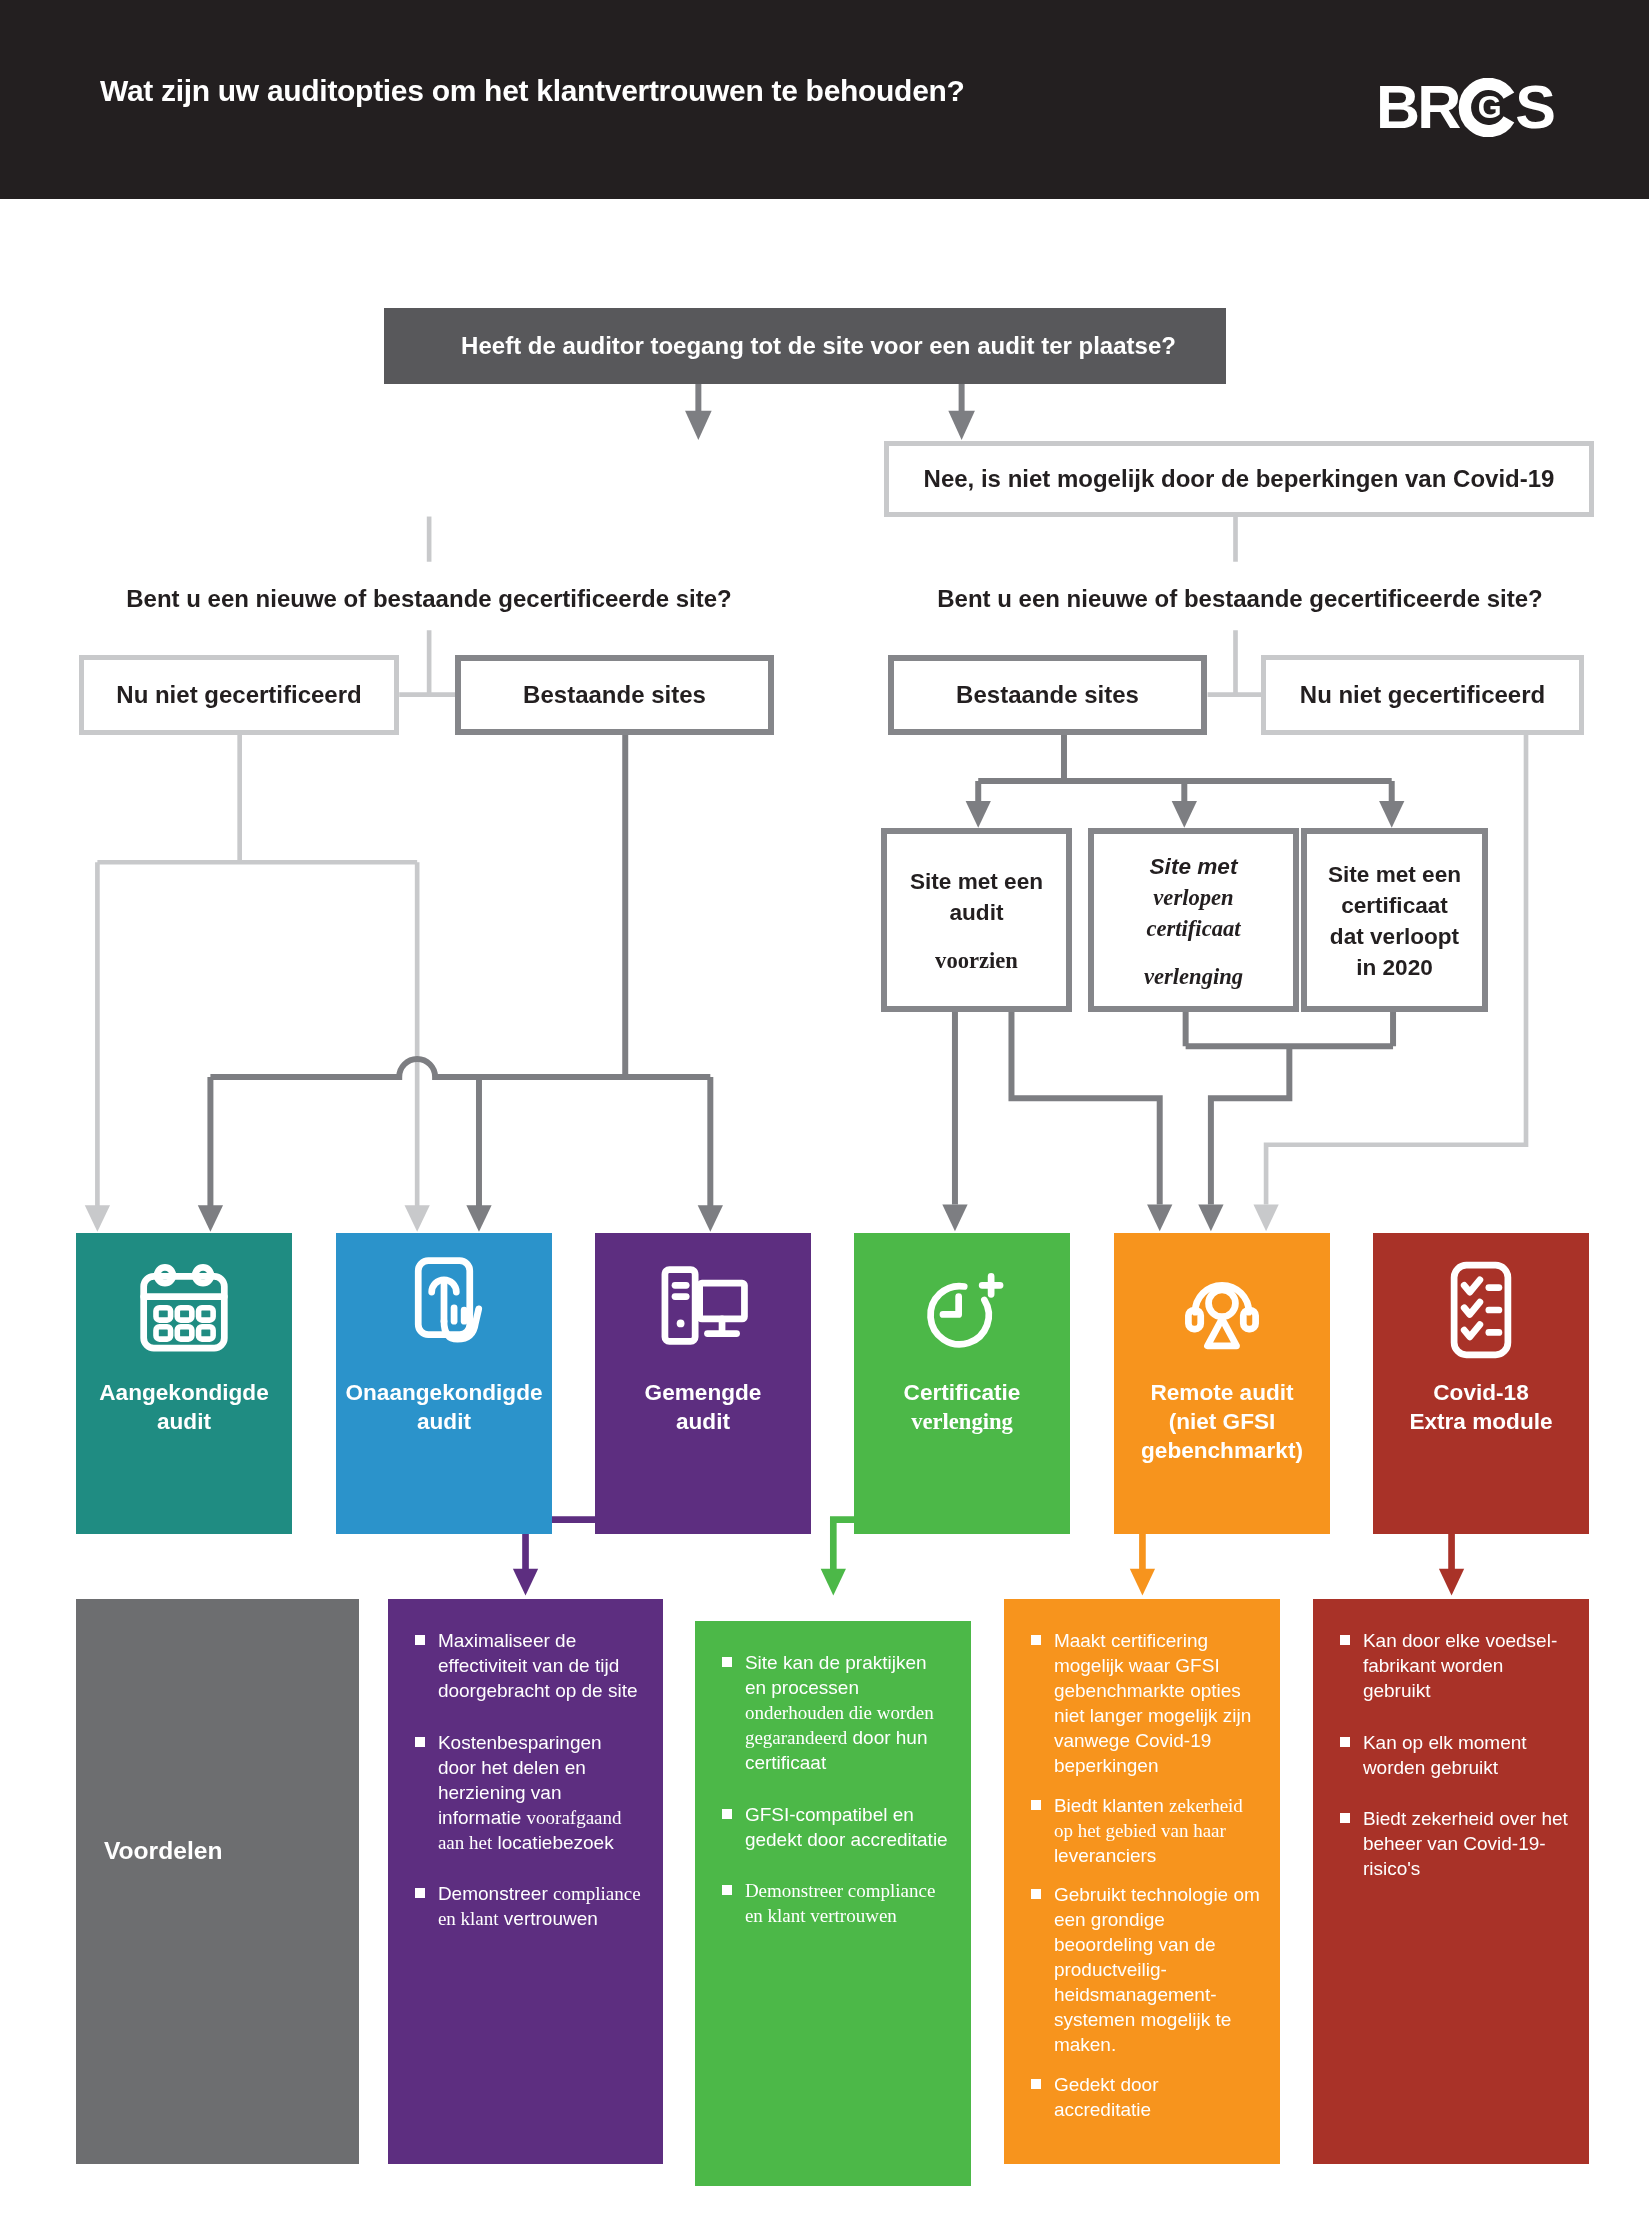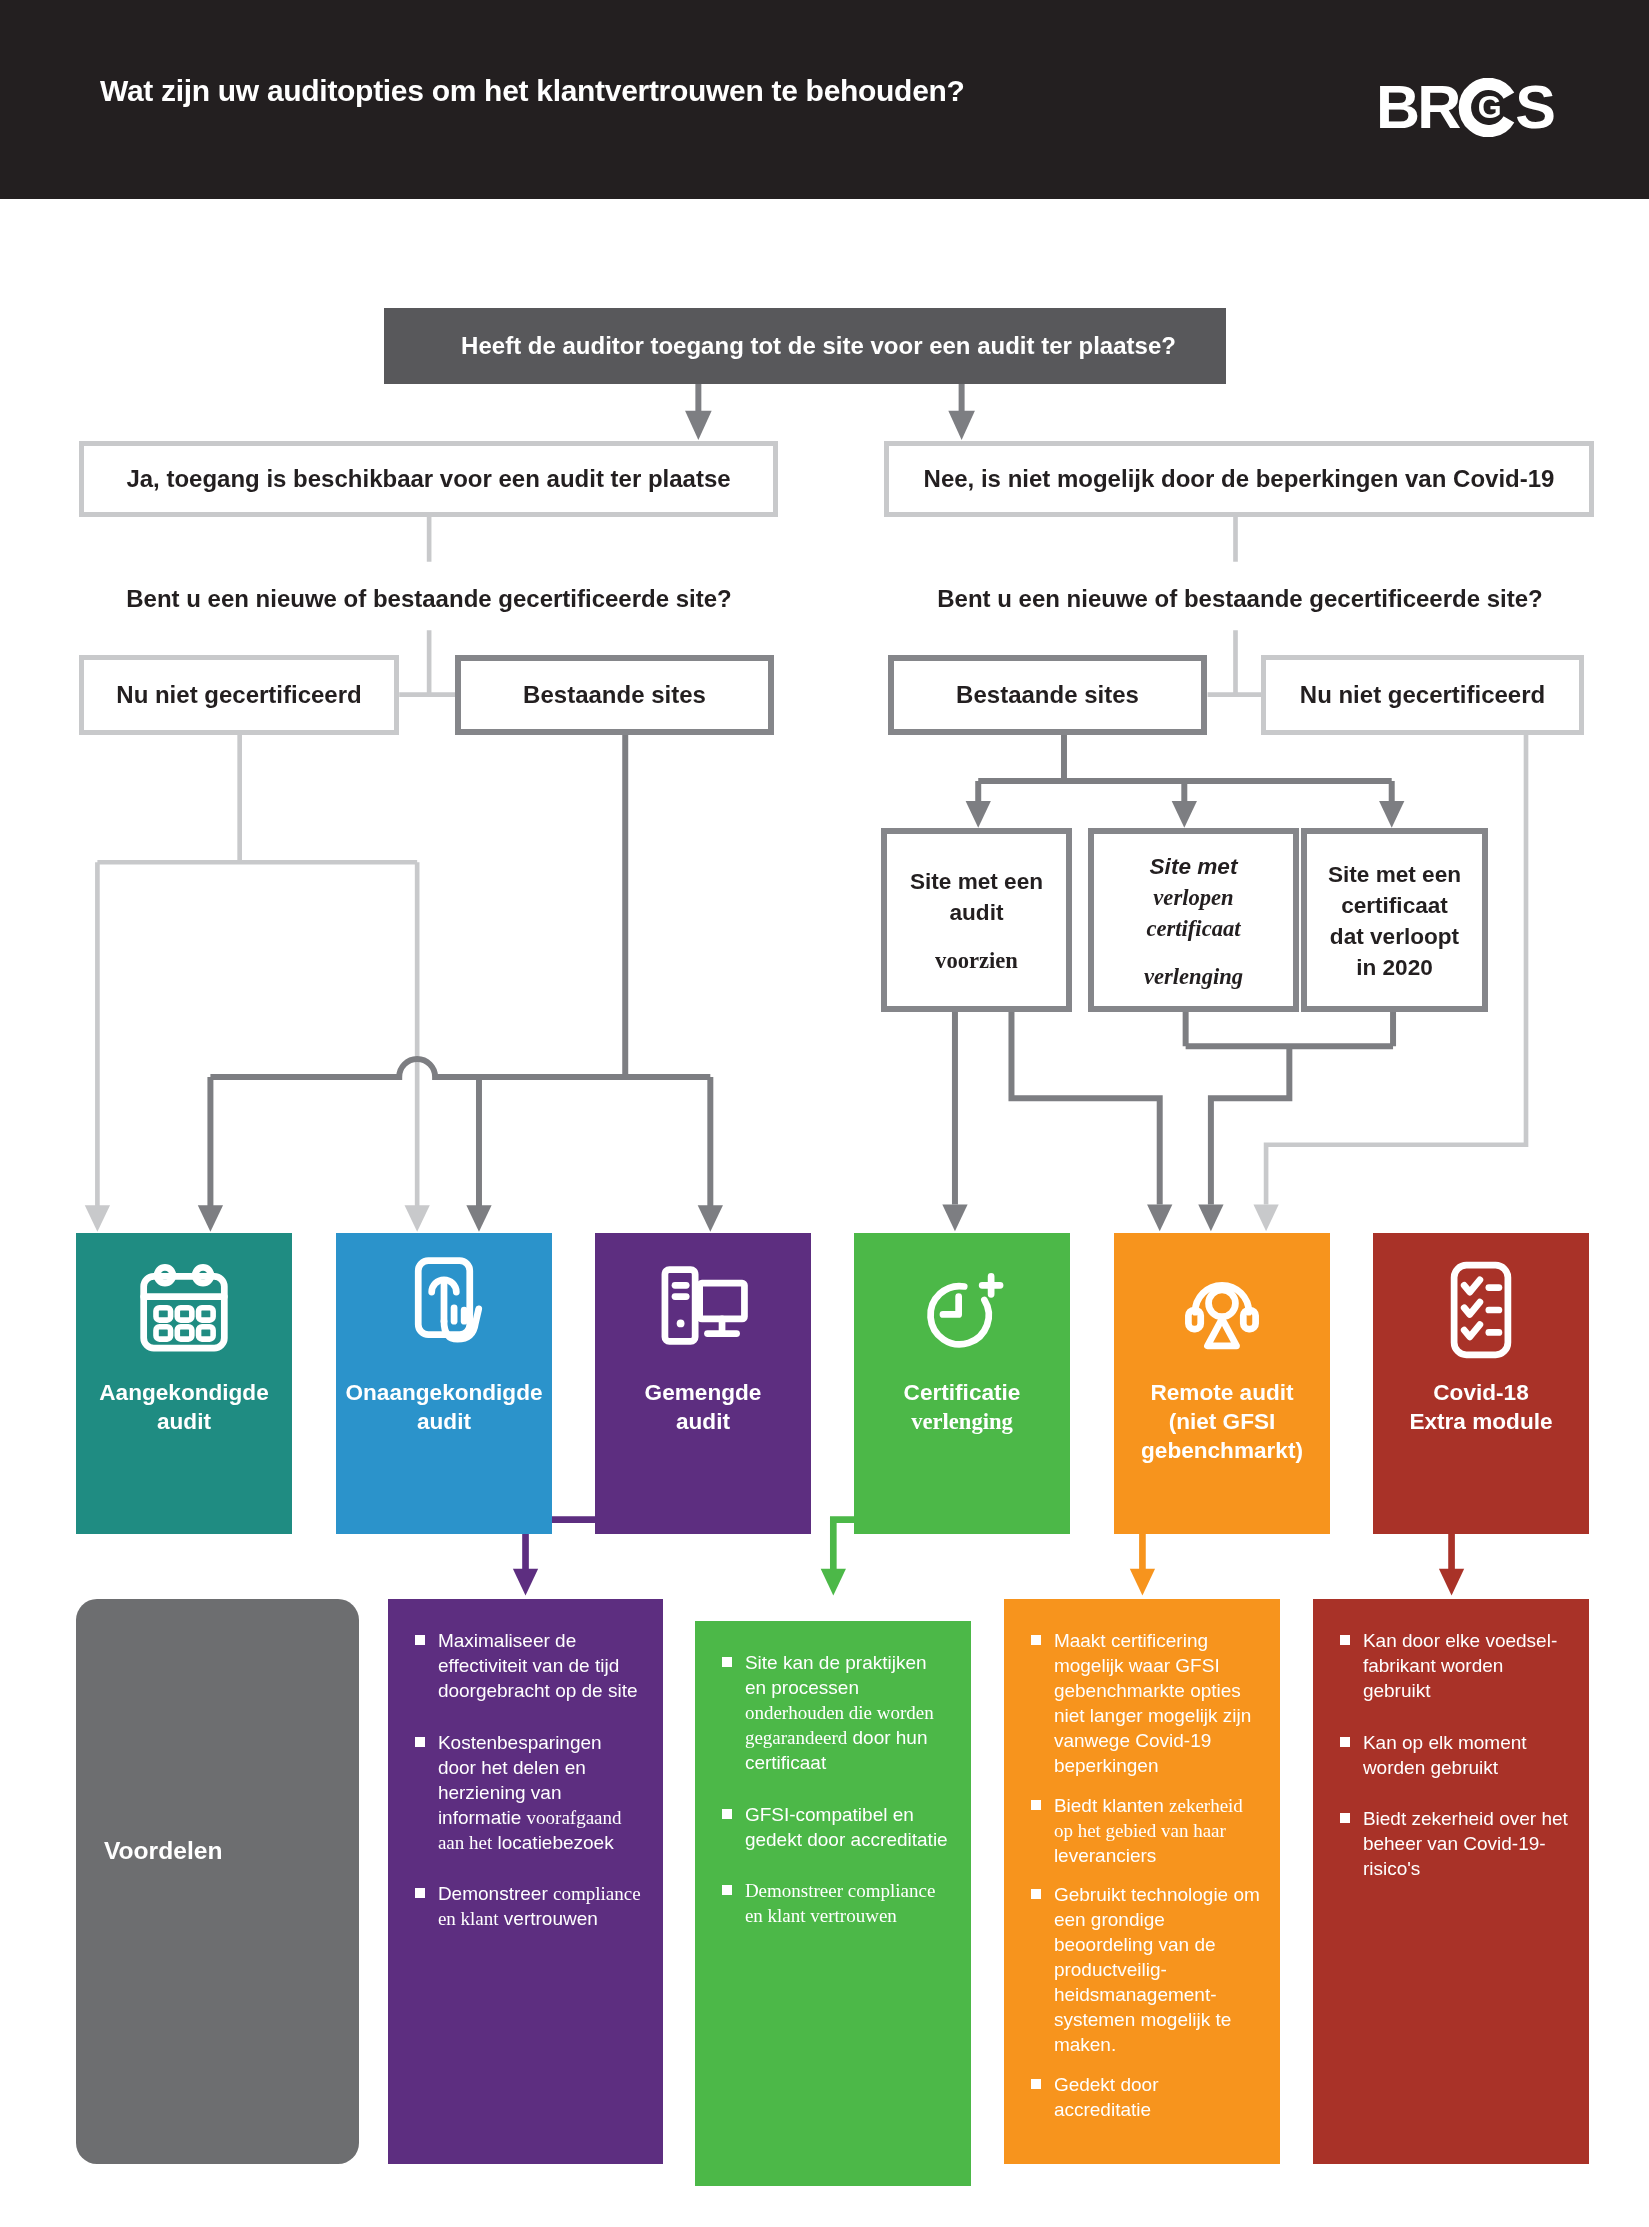--- a/index.html
+++ b/index.html
@@ -115,21 +115,20 @@
     <path d="M1448,2245 V2286 H1253 V2362" stroke-width="10" stroke="#4cb848"></path>
     <path d="M1838,2245 V2283 H1718 V2362" stroke-width="10" stroke="#f7941d"></path>
     <path d="M2228,2245 V2280 H2183 V2362" stroke-width="10" stroke="#a93228"></path>
     <polygon points="771,2360 809,2360 790,2400" fill="#5d2e80"></polygon>
     <polygon points="1234,2360 1272,2360 1253,2400" fill="#4cb848"></polygon>
     <polygon points="1699,2360 1737,2360 1718,2400" fill="#f7941d"></polygon>
     <polygon points="2164,2360 2202,2360 2183,2400" fill="#a93228"></polygon>
   </svg>
 
   <div class="fbox dark-fill q1" style="background-color: rgb(88, 88, 91); padding-left: 27px;">Heeft de auditor toegang tot de site voor een audit ter plaatse?</div>
-  <div class="fbox light-b yes">Ja, toegang is beschikbaar voor een audit ter plaatse</div>
   <div class="fbox light-b no">Nee, is niet mogelijk door de beperkingen van Covid-19</div>
   <div class="q2 q2l">Bent u een nieuwe of bestaande gecertificeerde site?</div>
   <div class="q2 q2r">Bent u een nieuwe of bestaande gecertificeerde site?</div>
   <div class="fbox light-b l1">Nu niet gecertificeerd</div>
   <div class="fbox dark-b l2">Bestaande sites</div>
   <div class="fbox dark-b r1">Bestaande sites</div>
   <div class="fbox light-b r2">Nu niet gecertificeerd</div>
 
   <div class="sbox s1">
       <div class="ln">Site met een</div>
@@ -249,21 +248,21 @@
         <line x1="57" y1="50" x2="66" y2="50"></line>
         <line x1="57" y1="70" x2="66" y2="70"></line>
       </svg>
     </div>
     <div class="opt-label">
         <div class="ln">Covid-18</div>
         <div class="ln">Extra module</div>
       </div>
   </div>
 
-  <div class="ben ben-gray" style="background-color: rgb(109, 110, 112); border-radius: 21px;">
+  <div class="ben ben-gray" style="background-color: rgb(109, 110, 112);">
     <div class="voordelen">Voordelen</div>
   </div>
   <div class="ben bn1" style="background-color: rgb(93, 46, 128);">
       <div class="bullet">
         <span class="bmark"></span>
         <div class="btxt"><span>Maximaliseer de effectiviteit van de tijd doorgebracht op de site</span></div>
       </div>
       <div class="bullet">
         <span class="bmark"></span>
         <div class="btxt"><span>Kostenbesparingen door het delen en herziening van informatie </span><span class="serif">voorafgaand aan het</span><span> locatiebezoek</span></div>

